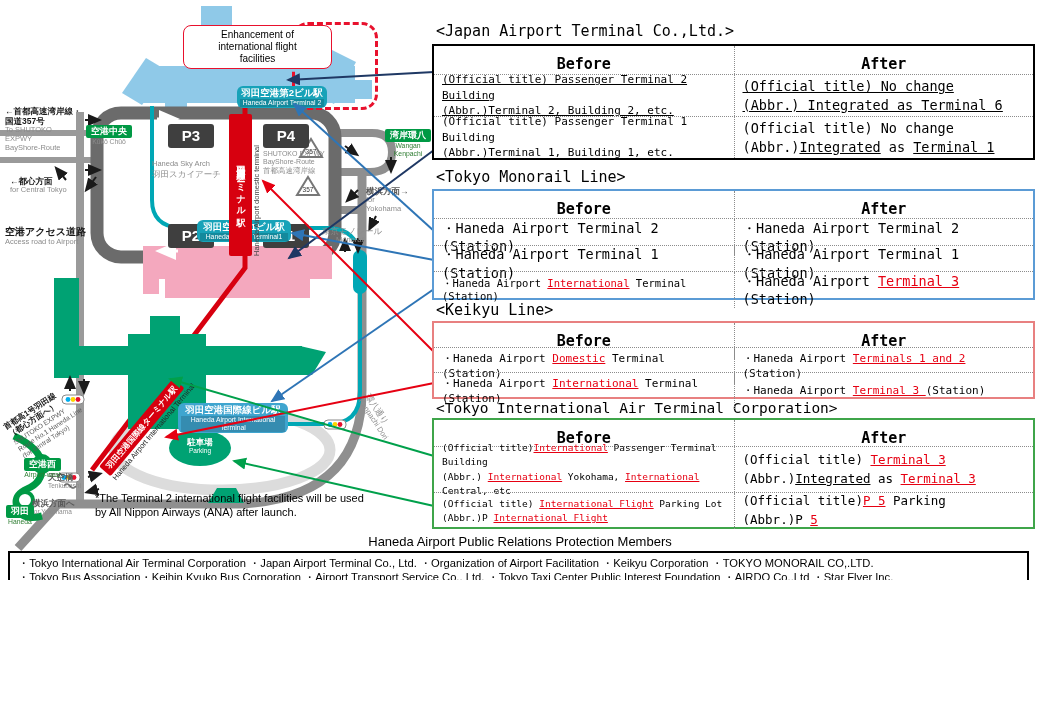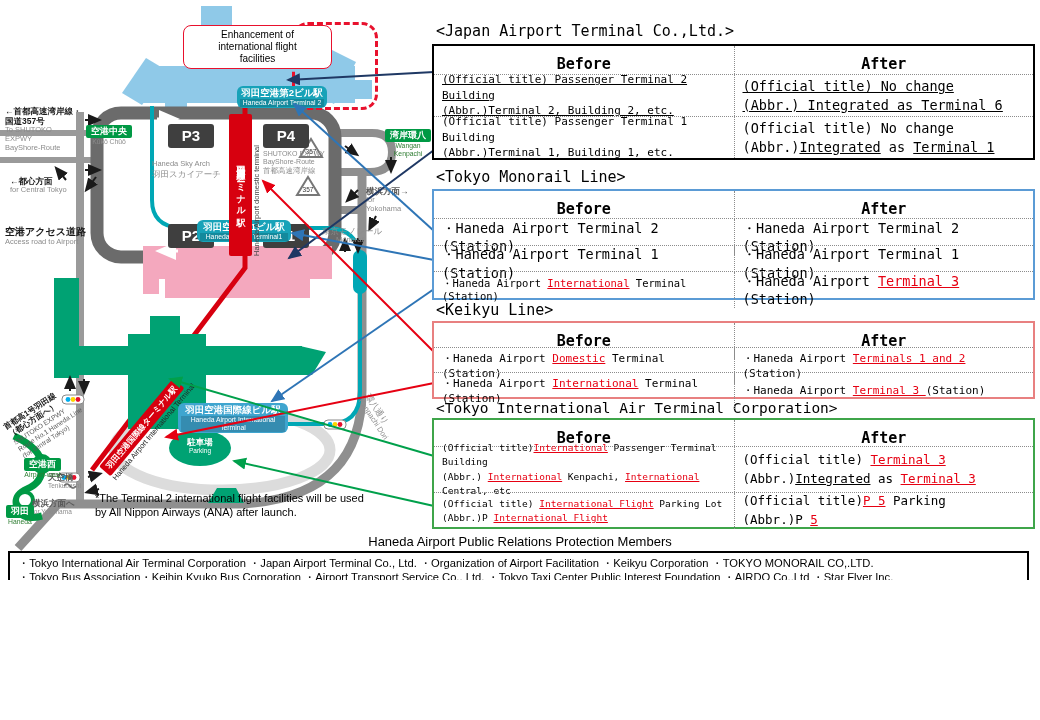--- a/index.html
+++ b/index.html
@@ -398,21 +398,21 @@
   </div>
 
   <div class="sec-heading" style="left:436px;top:400px;font-size:14.5px;">&lt;Tokyo International Air Terminal Corporation&gt;</div>
   <div class="cmp-table" style="left:432px;top:418px;width:603px;height:111px;border-color:#3FA54A;z-index:6;">
     <div class="cmp-row header" style="height:26px;flex:none;">
       <div class="cell th">Before</div>
       <div class="cell th">After</div>
     </div>
     <div class="cmp-row" style="height:45px;flex:none;">
       <div class="cell fs9">
-          <div><span>(Official title)</span><span class="u" style="color: rgb(230, 0, 18);">International</span><span> Passenger Terminal Building</span><br><span>(Abbr.) </span><span class="u" style="color: rgb(230, 0, 18);">International</span><span> Kenpachi, </span><span class="u" style="color: rgb(230, 0, 18);">International</span><span> Central, etc</span></div>
+          <div><span>(Official title)</span><span class="u" style="color: rgb(230, 0, 18);">International</span><span> Passenger Terminal Building</span><br><span>(Abbr.) </span><span class="u" style="color: rgb(230, 0, 18);">International</span><span> Yokohama, </span><span class="u" style="color: rgb(230, 0, 18);">International</span><span> Central, etc</span></div>
         </div>
       <div class="cell fs12">
           <div><span>(Official title) </span><span class="u" style="color: rgb(230, 0, 18);">Terminal 3</span><br><span>(Abbr.)</span><span class="u">Integrated</span><span> as </span><span class="u" style="color: rgb(230, 0, 18);">Terminal 3</span></div>
         </div>
     </div>
     <div class="cmp-row" style="flex:1;">
       <div class="cell fs9">
           <div><span>(Official title) </span><span class="u" style="color: rgb(230, 0, 18);">International Flight</span><span> Parking Lot</span><br><span>(Abbr.)P </span><span class="u" style="color: rgb(230, 0, 18);">International Flight</span></div>
         </div>
       <div class="cell fs12">

